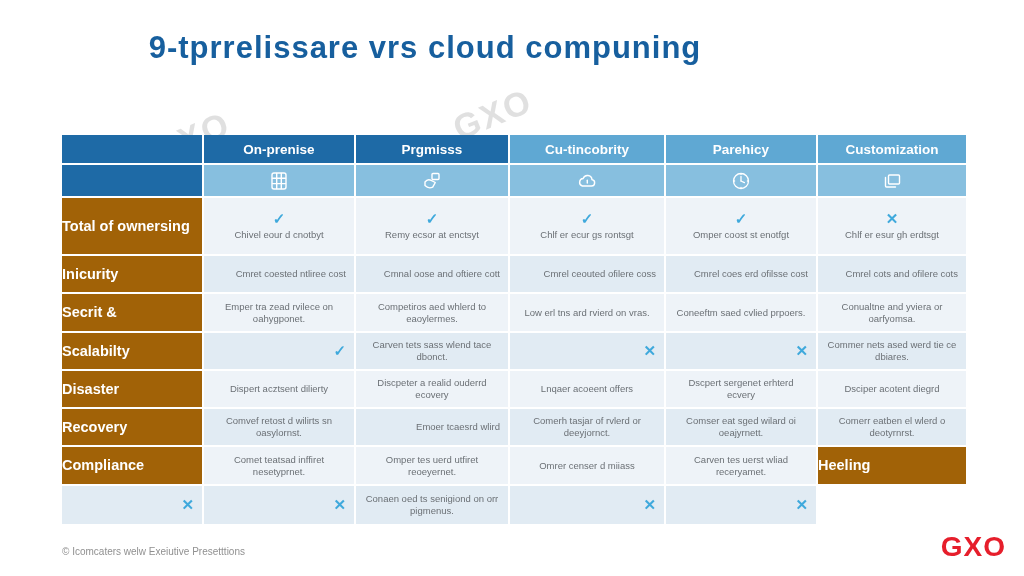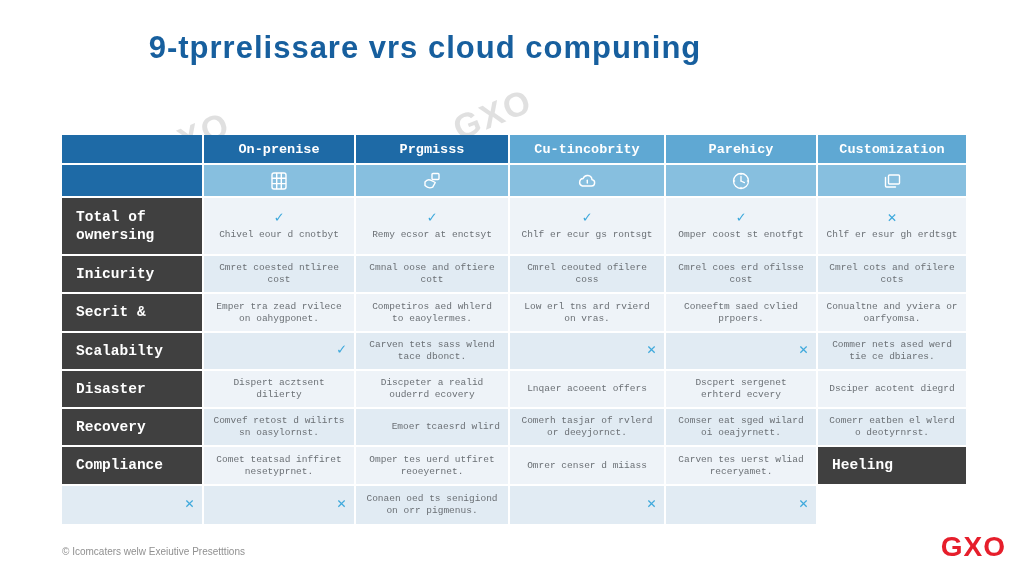--- a/index.html
+++ b/index.html
@@ -18,33 +18,32 @@
   }
   
   .tbl {
     position:absolute; left:62px; top:135px;
     width:904px;
     display:grid;
     grid-template-columns:140px 150px 152px 154px 150px 148px;
     grid-template-rows:28px 31px 56px 36px 37px 36px 36px 36px 37px 38px;
     gap:2px;
     background:#ffffff;
-    font-family:Liberation Mono, monospace;
   }
   .cell { display:flex; align-items:center; justify-content:center; }
   .hdr-corner { background:#1e6aa6; }
   .hdr-dark   { background:#1e6aa6; }
   .hdr-med    { background:#5fa8d3; }
   .hdr-cell   { color:#ffffff; font-size:13.5px; font-weight:700; }
   .icon-cell  { background:#87bfdf; }
   .icon-cell svg { width:24px; height:24px; }
   .label-cell {
-    background:#404040; color:#ffffff;
+    background:#a16207; color:#ffffff;
     font-size:14.5px; font-weight:700;
-    justify-content:flex-start; padding-left:14px;
+    justify-content:flex-start; padding-left:0;
     line-height:1.25;
   }
   .body-cell {
     flex-direction:column; gap:1px;
     padding:2px 8px;
     text-align:center;
     font-size:9.5px; color:#6b7075; line-height:1.25;
   }
   .r-base { background:#eef3f8; }
   .r-alt  { background:#e1ebf3;align-items:flex-end; }

